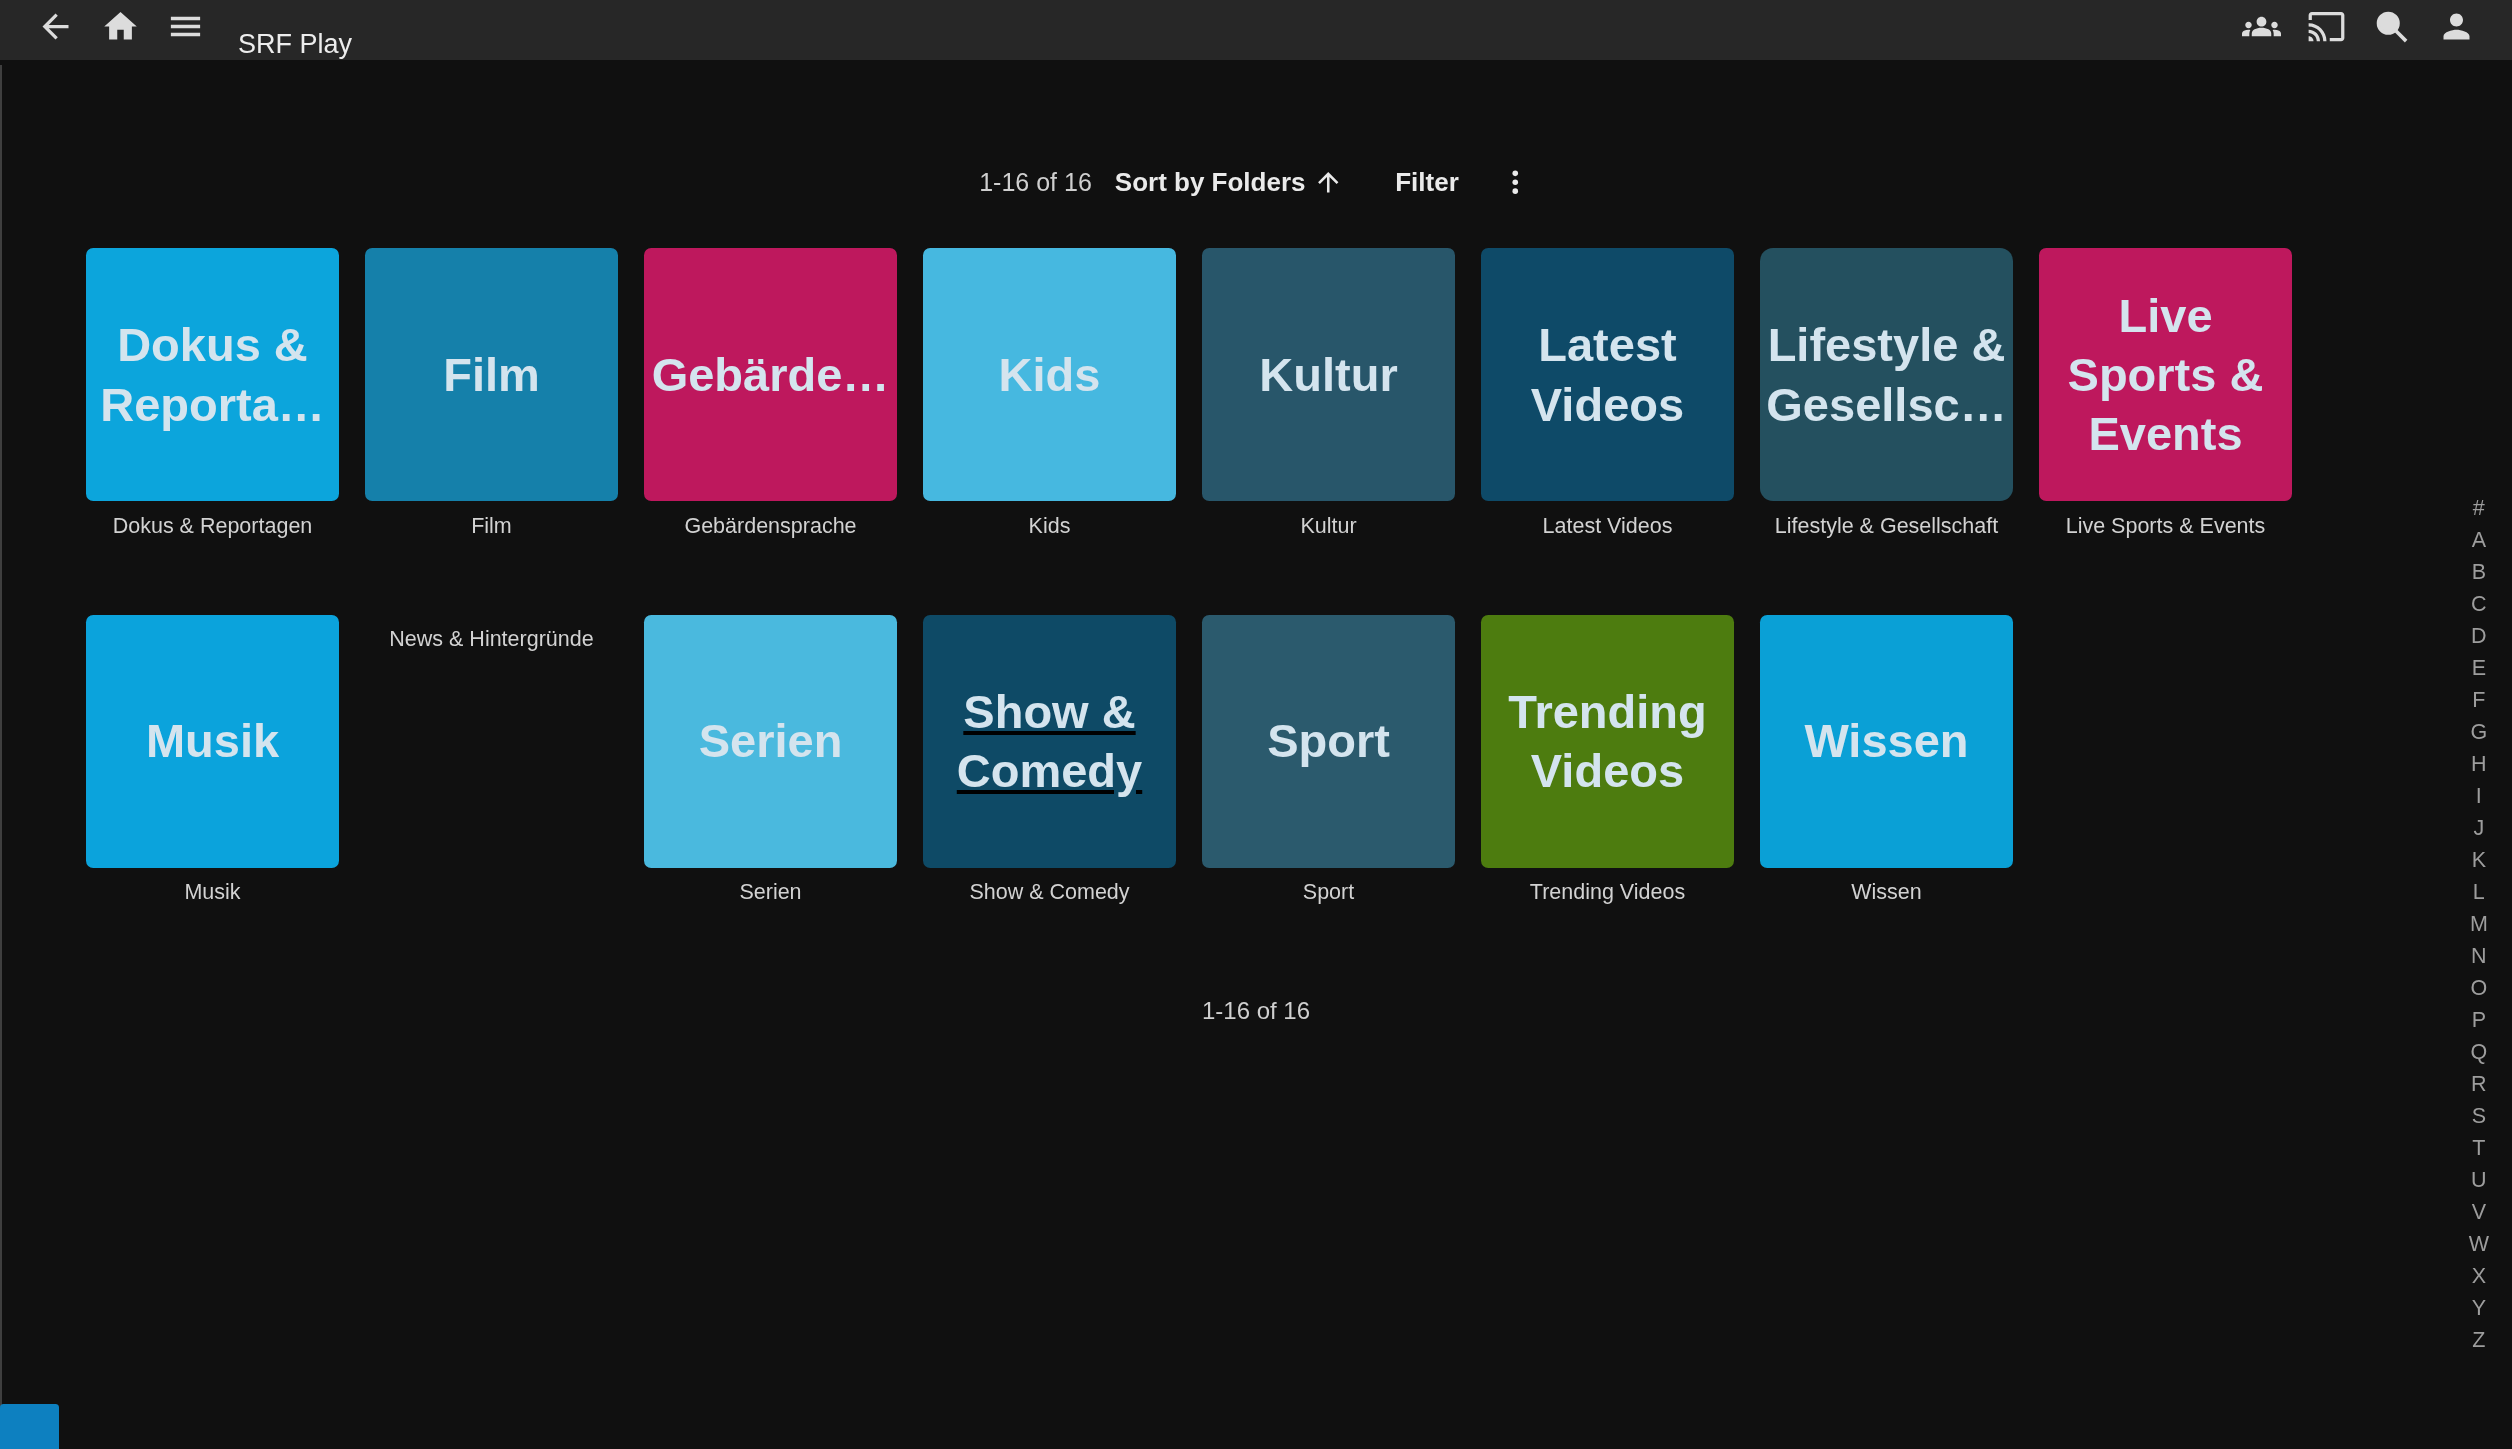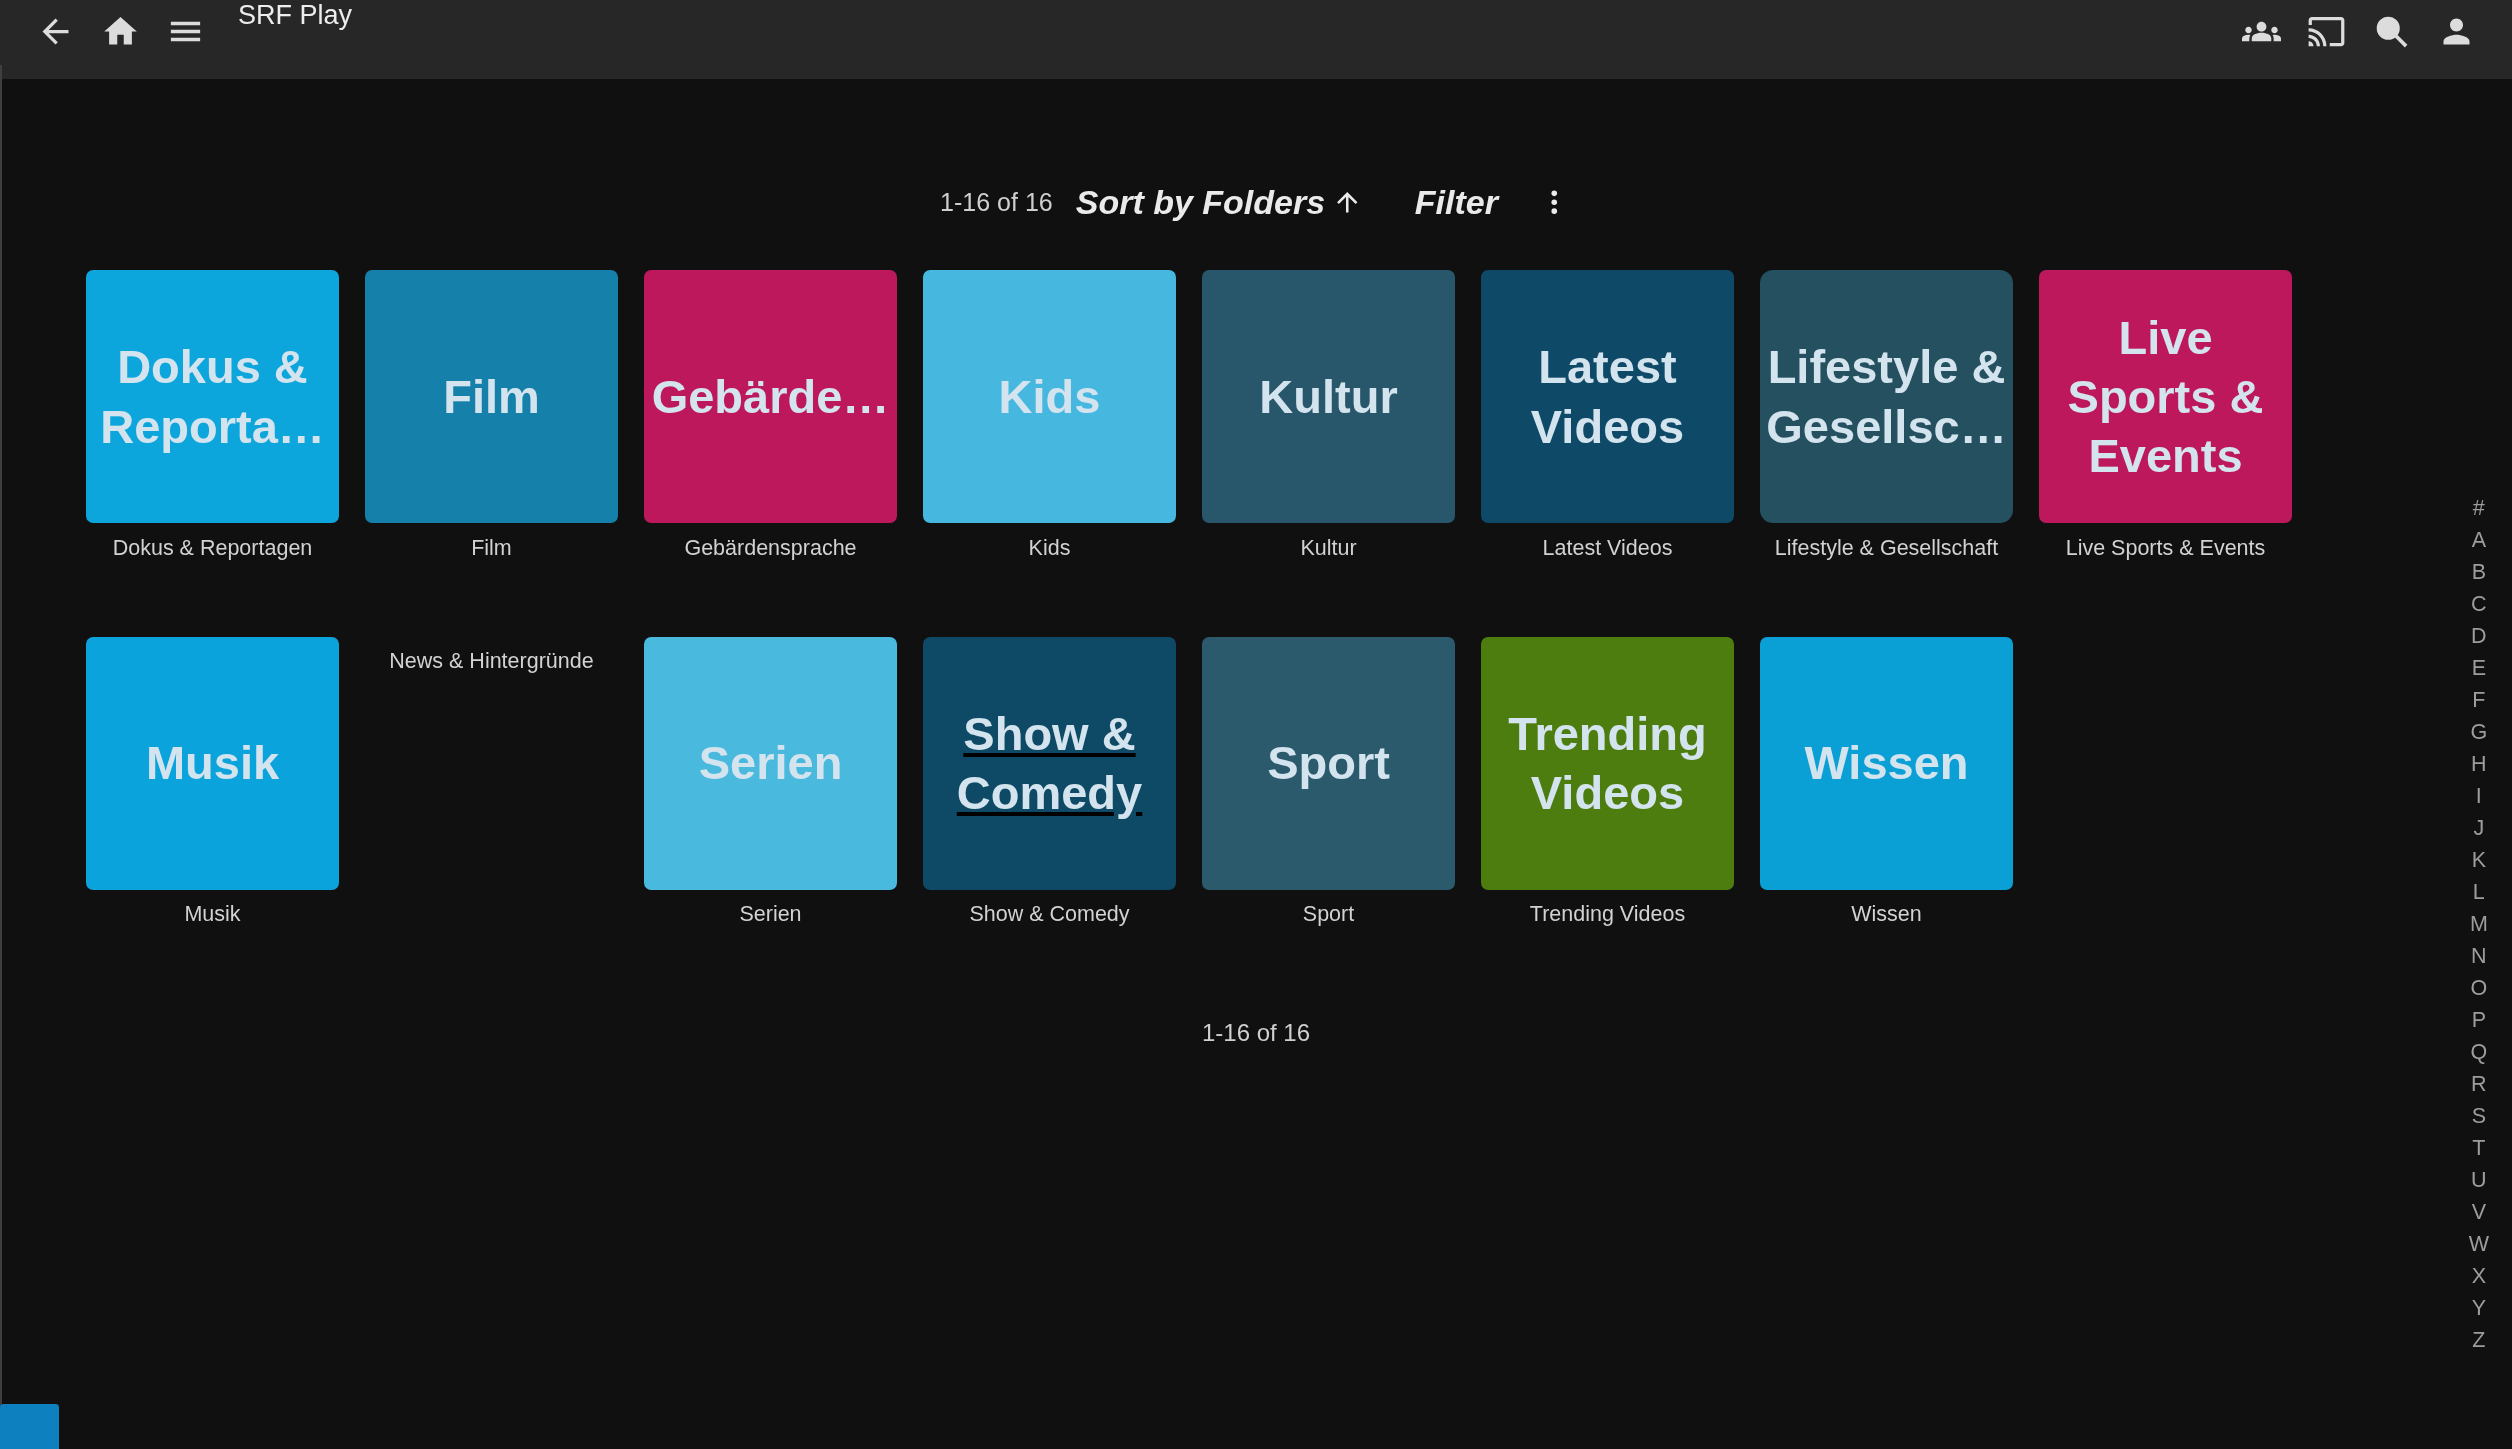--- a/index.html
+++ b/index.html
@@ -1,37 +1,37 @@
 <!DOCTYPE html>
 <html style="font-size:14.4px"><head>
 <meta charset="utf-8">
 <style>
   * { margin:0; padding:0; box-sizing:border-box; }
   html,body { width:2512px; height:1450px; background:#101010; overflow:hidden;
               font-family:"Liberation Sans", sans-serif; }
 
   
-  .appbar { position:relative; height:79px; background:#272727;
-            display:flex; align-items:flex-start; padding:0 23px; }
+  .appbar { position:relative; height:60px; background:#272727;
+            display:flex; align-items:flex-end; padding:0 23px; }
   .iconbtn { width:65px; height:65px; display:flex; align-items:center; justify-content:center;
              cursor:pointer; flex:0 0 auto; }
   .iconbtn svg { width:39px; height:39px; fill:#dcdcdc; }
   .appbar-title { color:#ededed; font-size:27px; margin-left:20px; }
   .appbar-spacer { flex:1 1 auto; }
 
   
   .edge-track { position:absolute; left:0; top:65px; width:1.8px; height:1385px; background:#3f3f3f; }
   .scroll-thumb { position:absolute; left:0; bottom:0; width:59px; height:45px;
                   background:#0d80c0; border-radius:3.6px 3.6px 0 0; }
 
   
   .toolbar { margin-top:104px; display:flex; align-items:center; justify-content:center; }
   .toolbar .count { color:#cfcfcf; font-size:25px; }
-  .tool-item { display:flex; align-items:center; color:#eaeaea; font-size:34px; font-weight:700;
-               cursor:pointer;font-style:italic; }
+  .tool-item { display:flex; align-items:center; color:#eaeaea; font-size:26px; font-weight:700;
+               cursor:pointer; }
   .tool-item svg { fill:#eaeaea; }
   .gap24 { width:23px; } .gap48 { width:52px; } .gap40 { width:38px; }
   .sort-arrow { width:30.5px; height:30.5px; margin-left:7.2px; }
   .kebab { width:36px; height:36px; display:flex; align-items:center; justify-content:center; }
   .kebab svg { width:30.5px; height:30.5px; }
 
   
   .grid { margin:48px 0 0 86px; width:2207px;
           display:grid; grid-template-columns:repeat(8,253px); column-gap:26px; row-gap:74px; }
   .cell { width:253px; }

